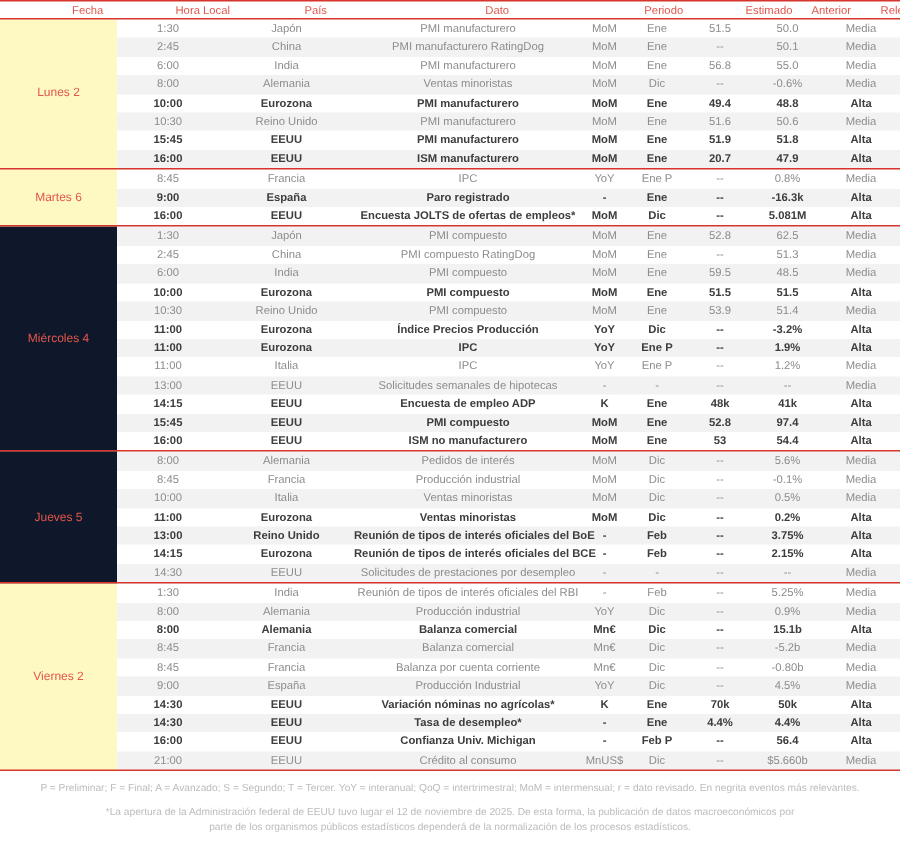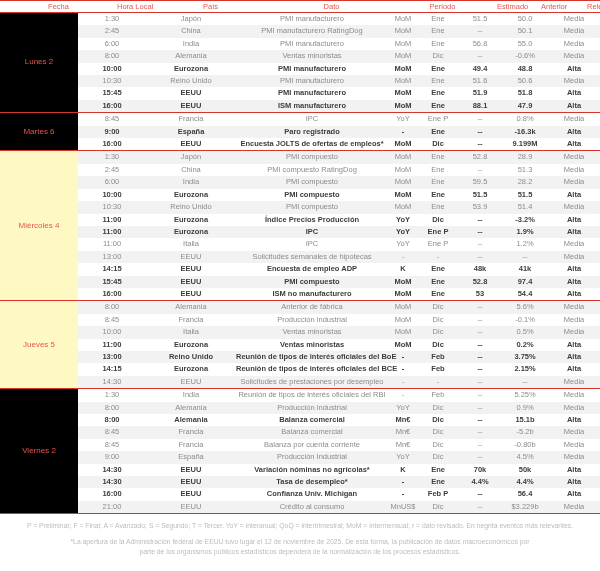--- a/index.html
+++ b/index.html
@@ -34,28 +34,28 @@
     font-size: 7.5px;
     color: #8c8c8c;
     text-align: center;
     height: 12.4px;
     line-height: 12.4px;
     padding: 0;
     white-space: nowrap;
     overflow: visible;
   }
   tr.stripe td { background: #f2f2f2; }
-  tr.stripe td.fecha { background: #fef9c3; }
+  tr.stripe td.fecha { background: #0f172a; }
   tr.high td { color: #3d3d3d; font-weight: 700; }
   td.fecha {
     color: #e2574c;
     font-weight: 400;
     font-size: 8px;
     vertical-align: middle;
-    background: #000000;
+    background: #fef9c3;
   }
   .footer {
     padding-top: 7px;
   }
   .footer p {
     color: #bcbcbc;
     font-size: 6.8px;
     line-height: 1.55;
     text-align: center;
     margin: 0 auto 5px auto;
@@ -162,21 +162,21 @@
           <td class="c-estimado">51.9</td>
           <td class="c-anterior">51.8</td>
           <td class="c-relevancia">Alta</td>
         </tr>
         <tr class="stripe high">
           <td class="c-hora">16:00</td>
           <td class="c-pais">EEUU</td>
           <td class="c-dato">ISM manufacturero</td>
           <td class="c-freq">MoM</td>
           <td class="c-mes">Ene</td>
-          <td class="c-estimado">88.1</td>
+          <td class="c-estimado">20.7</td>
           <td class="c-anterior">47.9</td>
           <td class="c-relevancia">Alta</td>
         </tr>
       </tbody>
       <tbody>
         <tr class="">
           <td rowspan="3" class="fecha">Martes 6</td>
           <td class="c-hora">8:45</td>
           <td class="c-pais">Francia</td>
           <td class="c-dato">IPC</td>
@@ -196,54 +196,54 @@
           <td class="c-anterior">-16.3k</td>
           <td class="c-relevancia">Alta</td>
         </tr>
         <tr class="high">
           <td class="c-hora">16:00</td>
           <td class="c-pais">EEUU</td>
           <td class="c-dato">Encuesta JOLTS de ofertas de empleos*</td>
           <td class="c-freq">MoM</td>
           <td class="c-mes">Dic</td>
           <td class="c-estimado">--</td>
-          <td class="c-anterior">9.199M</td>
+          <td class="c-anterior">5.081M</td>
           <td class="c-relevancia">Alta</td>
         </tr>
       </tbody>
       <tbody>
         <tr class="stripe">
           <td rowspan="12" class="fecha">Miércoles 4</td>
           <td class="c-hora">1:30</td>
           <td class="c-pais">Japón</td>
           <td class="c-dato">PMI compuesto</td>
           <td class="c-freq">MoM</td>
           <td class="c-mes">Ene</td>
           <td class="c-estimado">52.8</td>
-          <td class="c-anterior">28.9</td>
+          <td class="c-anterior">62.5</td>
           <td class="c-relevancia">Media</td>
         </tr>
         <tr class="">
           <td class="c-hora">2:45</td>
           <td class="c-pais">China</td>
           <td class="c-dato">PMI compuesto RatingDog</td>
           <td class="c-freq">MoM</td>
           <td class="c-mes">Ene</td>
           <td class="c-estimado">--</td>
           <td class="c-anterior">51.3</td>
           <td class="c-relevancia">Media</td>
         </tr>
         <tr class="stripe">
           <td class="c-hora">6:00</td>
           <td class="c-pais">India</td>
           <td class="c-dato">PMI compuesto</td>
           <td class="c-freq">MoM</td>
           <td class="c-mes">Ene</td>
           <td class="c-estimado">59.5</td>
-          <td class="c-anterior">28.2</td>
+          <td class="c-anterior">48.5</td>
           <td class="c-relevancia">Media</td>
         </tr>
         <tr class="high">
           <td class="c-hora">10:00</td>
           <td class="c-pais">Eurozona</td>
           <td class="c-dato">PMI compuesto</td>
           <td class="c-freq">MoM</td>
           <td class="c-mes">Ene</td>
           <td class="c-estimado">51.5</td>
           <td class="c-anterior">51.5</td>
@@ -328,21 +328,21 @@
           <td class="c-estimado">53</td>
           <td class="c-anterior">54.4</td>
           <td class="c-relevancia">Alta</td>
         </tr>
       </tbody>
       <tbody>
         <tr class="stripe">
           <td rowspan="7" class="fecha">Jueves 5</td>
           <td class="c-hora">8:00</td>
           <td class="c-pais">Alemania</td>
-          <td class="c-dato">Anterior de fábrica</td>
+          <td class="c-dato">Pedidos de interés</td>
           <td class="c-freq">MoM</td>
           <td class="c-mes">Dic</td>
           <td class="c-estimado">--</td>
           <td class="c-anterior">5.6%</td>
           <td class="c-relevancia">Media</td>
         </tr>
         <tr class="">
           <td class="c-hora">8:45</td>
           <td class="c-pais">Francia</td>
           <td class="c-dato">Producción industrial</td>
@@ -495,21 +495,21 @@
           <td class="c-anterior">56.4</td>
           <td class="c-relevancia">Alta</td>
         </tr>
         <tr class="stripe">
           <td class="c-hora">21:00</td>
           <td class="c-pais">EEUU</td>
           <td class="c-dato">Crédito al consumo</td>
           <td class="c-freq">MnUS$</td>
           <td class="c-mes">Dic</td>
           <td class="c-estimado">--</td>
-          <td class="c-anterior">$3.229b</td>
+          <td class="c-anterior">$5.660b</td>
           <td class="c-relevancia">Media</td>
         </tr>
       </tbody>
     </table>
   <div class="footer">
     <p class="legend">P = Preliminar; F = Final; A = Avanzado; S = Segundo; T = Tercer.  YoY = interanual; QoQ = intertrimestral; MoM = intermensual; r = dato revisado. En negrita eventos más relevantes.</p>
     <p class="note">*La apertura de la Administración federal de EEUU tuvo lugar el 12 de noviembre de 2025. De esta forma, la publicación de datos macroeconómicos por parte de los organismos públicos estadísticos dependerá de la normalización de los procesos estadísticos.</p>
   </div>
 </div>
 

